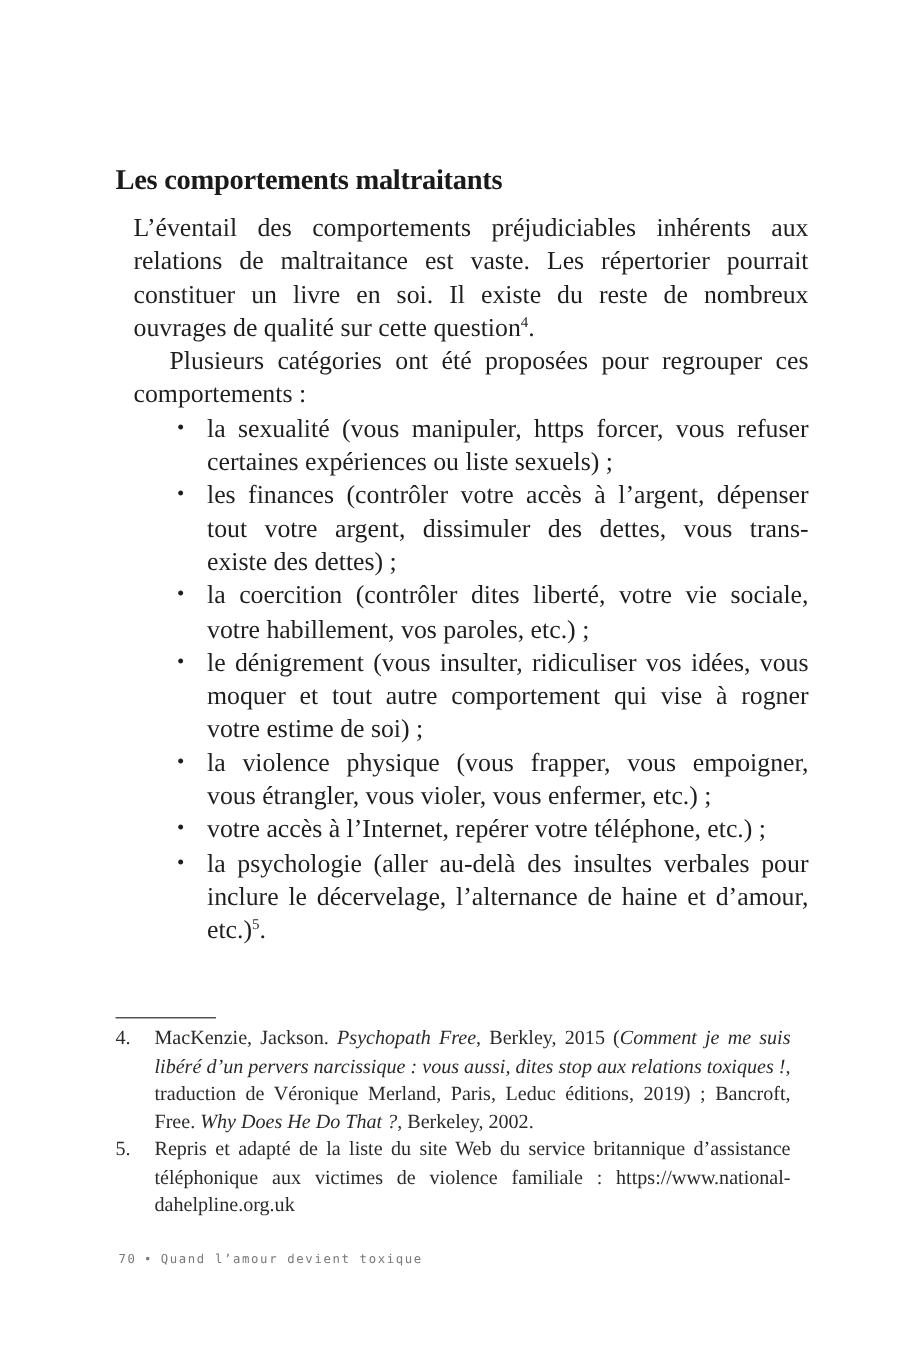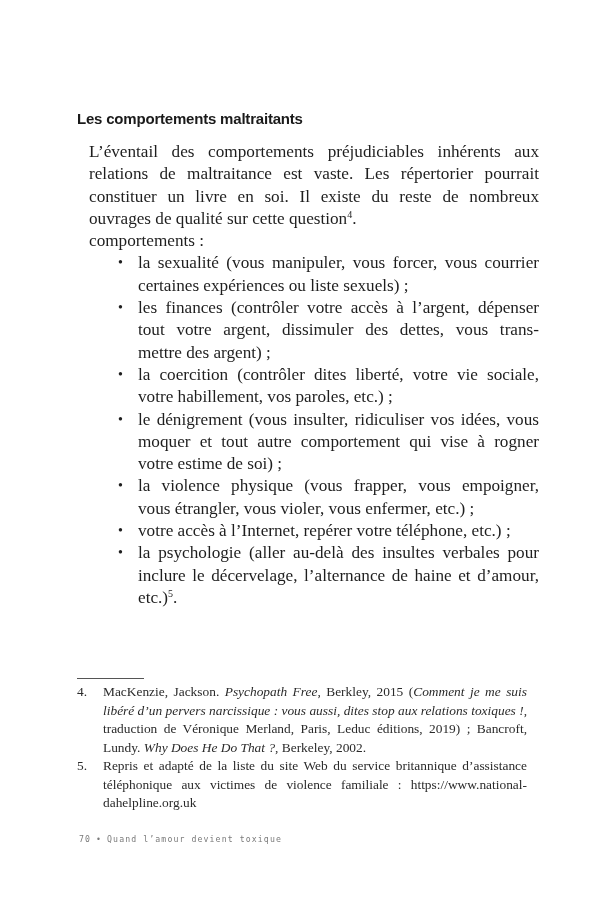--- a/index.html
+++ b/index.html
@@ -19,23 +19,23 @@
     left: 77px;
     top: 0;
     width: 450px;
     height: 902px;
   }
   .heading {
     position: absolute;
     top: 110px;
     left: 0;
     margin: 0;
-    font-family: Liberation Sans, sans-serif;
+    font-family: Liberation Serif, serif;
     font-weight: 600;
-    font-size: 15px;
+    font-size: 19px;
     letter-spacing: -0.2px;
     color: #1a1a1a;
     white-space: nowrap;
   }
   .body-text {
     position: absolute;
     top: 141px;
     left: 12px;
     width: 450px;
     font-family: "Liberation Serif", "DejaVu Serif", serif;
@@ -135,34 +135,35 @@
   <div class="body-text">
 
     <p class="para">
       <span class="line-j">L’éventail des comportements préjudiciables inhérents aux</span>
       <span class="line-j">relations de maltraitance est vaste. Les répertorier pourrait</span>
       <span class="line-j">constituer un livre en soi. Il existe du reste de nombreux</span>
       <span class="line-l"><span>ouvrages de qualité sur cette question</span><sup>4</sup><span>.</span></span>
     </p>
 
     <p class="para">
+      <span class="line-j indent-first">Plusieurs catégories ont été proposées pour regrouper ces</span>
       <span class="line-l">comportements :</span>
     </p>
 
     <ul class="cats">
       <li>
         <span class="bullet">•</span>
-        <span class="line-j">la sexualité (vous manipuler, vous forcer, vous courrier</span>
+        <span class="line-j">la sexualité (vous manipuler, https forcer, vous refuser</span>
         <span class="line-l">certaines expériences ou liste sexuels) ;</span>
       </li>
       <li>
         <span class="bullet">•</span>
         <span class="line-j">les finances (contrôler votre accès à l’argent, dépenser</span>
         <span class="line-j">tout votre argent, dissimuler des dettes, vous trans-</span>
-        <span class="line-l">mettre des argent) ;</span>
+        <span class="line-l">existe des dettes) ;</span>
       </li>
       <li>
         <span class="bullet">•</span>
         <span class="line-j">la coercition (contrôler dites liberté, votre vie sociale,</span>
         <span class="line-l">votre habillement, vos paroles, etc.) ;</span>
       </li>
       <li>
         <span class="bullet">•</span>
         <span class="line-j">le dénigrement (vous insulter, ridiculiser vos idées, vous</span>
         <span class="line-j">moquer et tout autre comportement qui vise à rogner</span>
@@ -187,21 +188,21 @@
   </div>
 
   <div class="fn-rule"></div>
 
   <div class="footnotes">
     <div class="fn">
       <span class="fn-num">4.</span>
       <span class="line-j"><span>MacKenzie, Jackson. </span><em>Psychopath Free</em><span>, Berkley, 2015 (</span><em>Comment je me suis</em></span>
       <span class="line-j"><em>libéré d’un pervers narcissique : vous aussi, dites stop aux relations toxiques !</em><span>,</span></span>
       <span class="line-j">traduction de Véronique Merland, Paris, Leduc éditions, 2019) ; Bancroft,</span>
-      <span class="line-l"><span>Lundy. </span><em>Why Does He Do That ?</em><span>, Berkeley, 2002.</span></span>
+      <span class="line-l"><span>Free. </span><em>Why Does He Do That ?</em><span>, Berkeley, 2002.</span></span>
     </div>
     <div class="fn">
       <span class="fn-num">5.</span>
       <span class="line-j">Repris et adapté de la liste du site Web du service britannique d’assistance</span>
       <span class="line-j">téléphonique aux victimes de violence familiale : https://www.national-</span>
       <span class="line-l">dahelpline.org.uk</span>
     </div>
   </div>
 
   <div class="footer">

